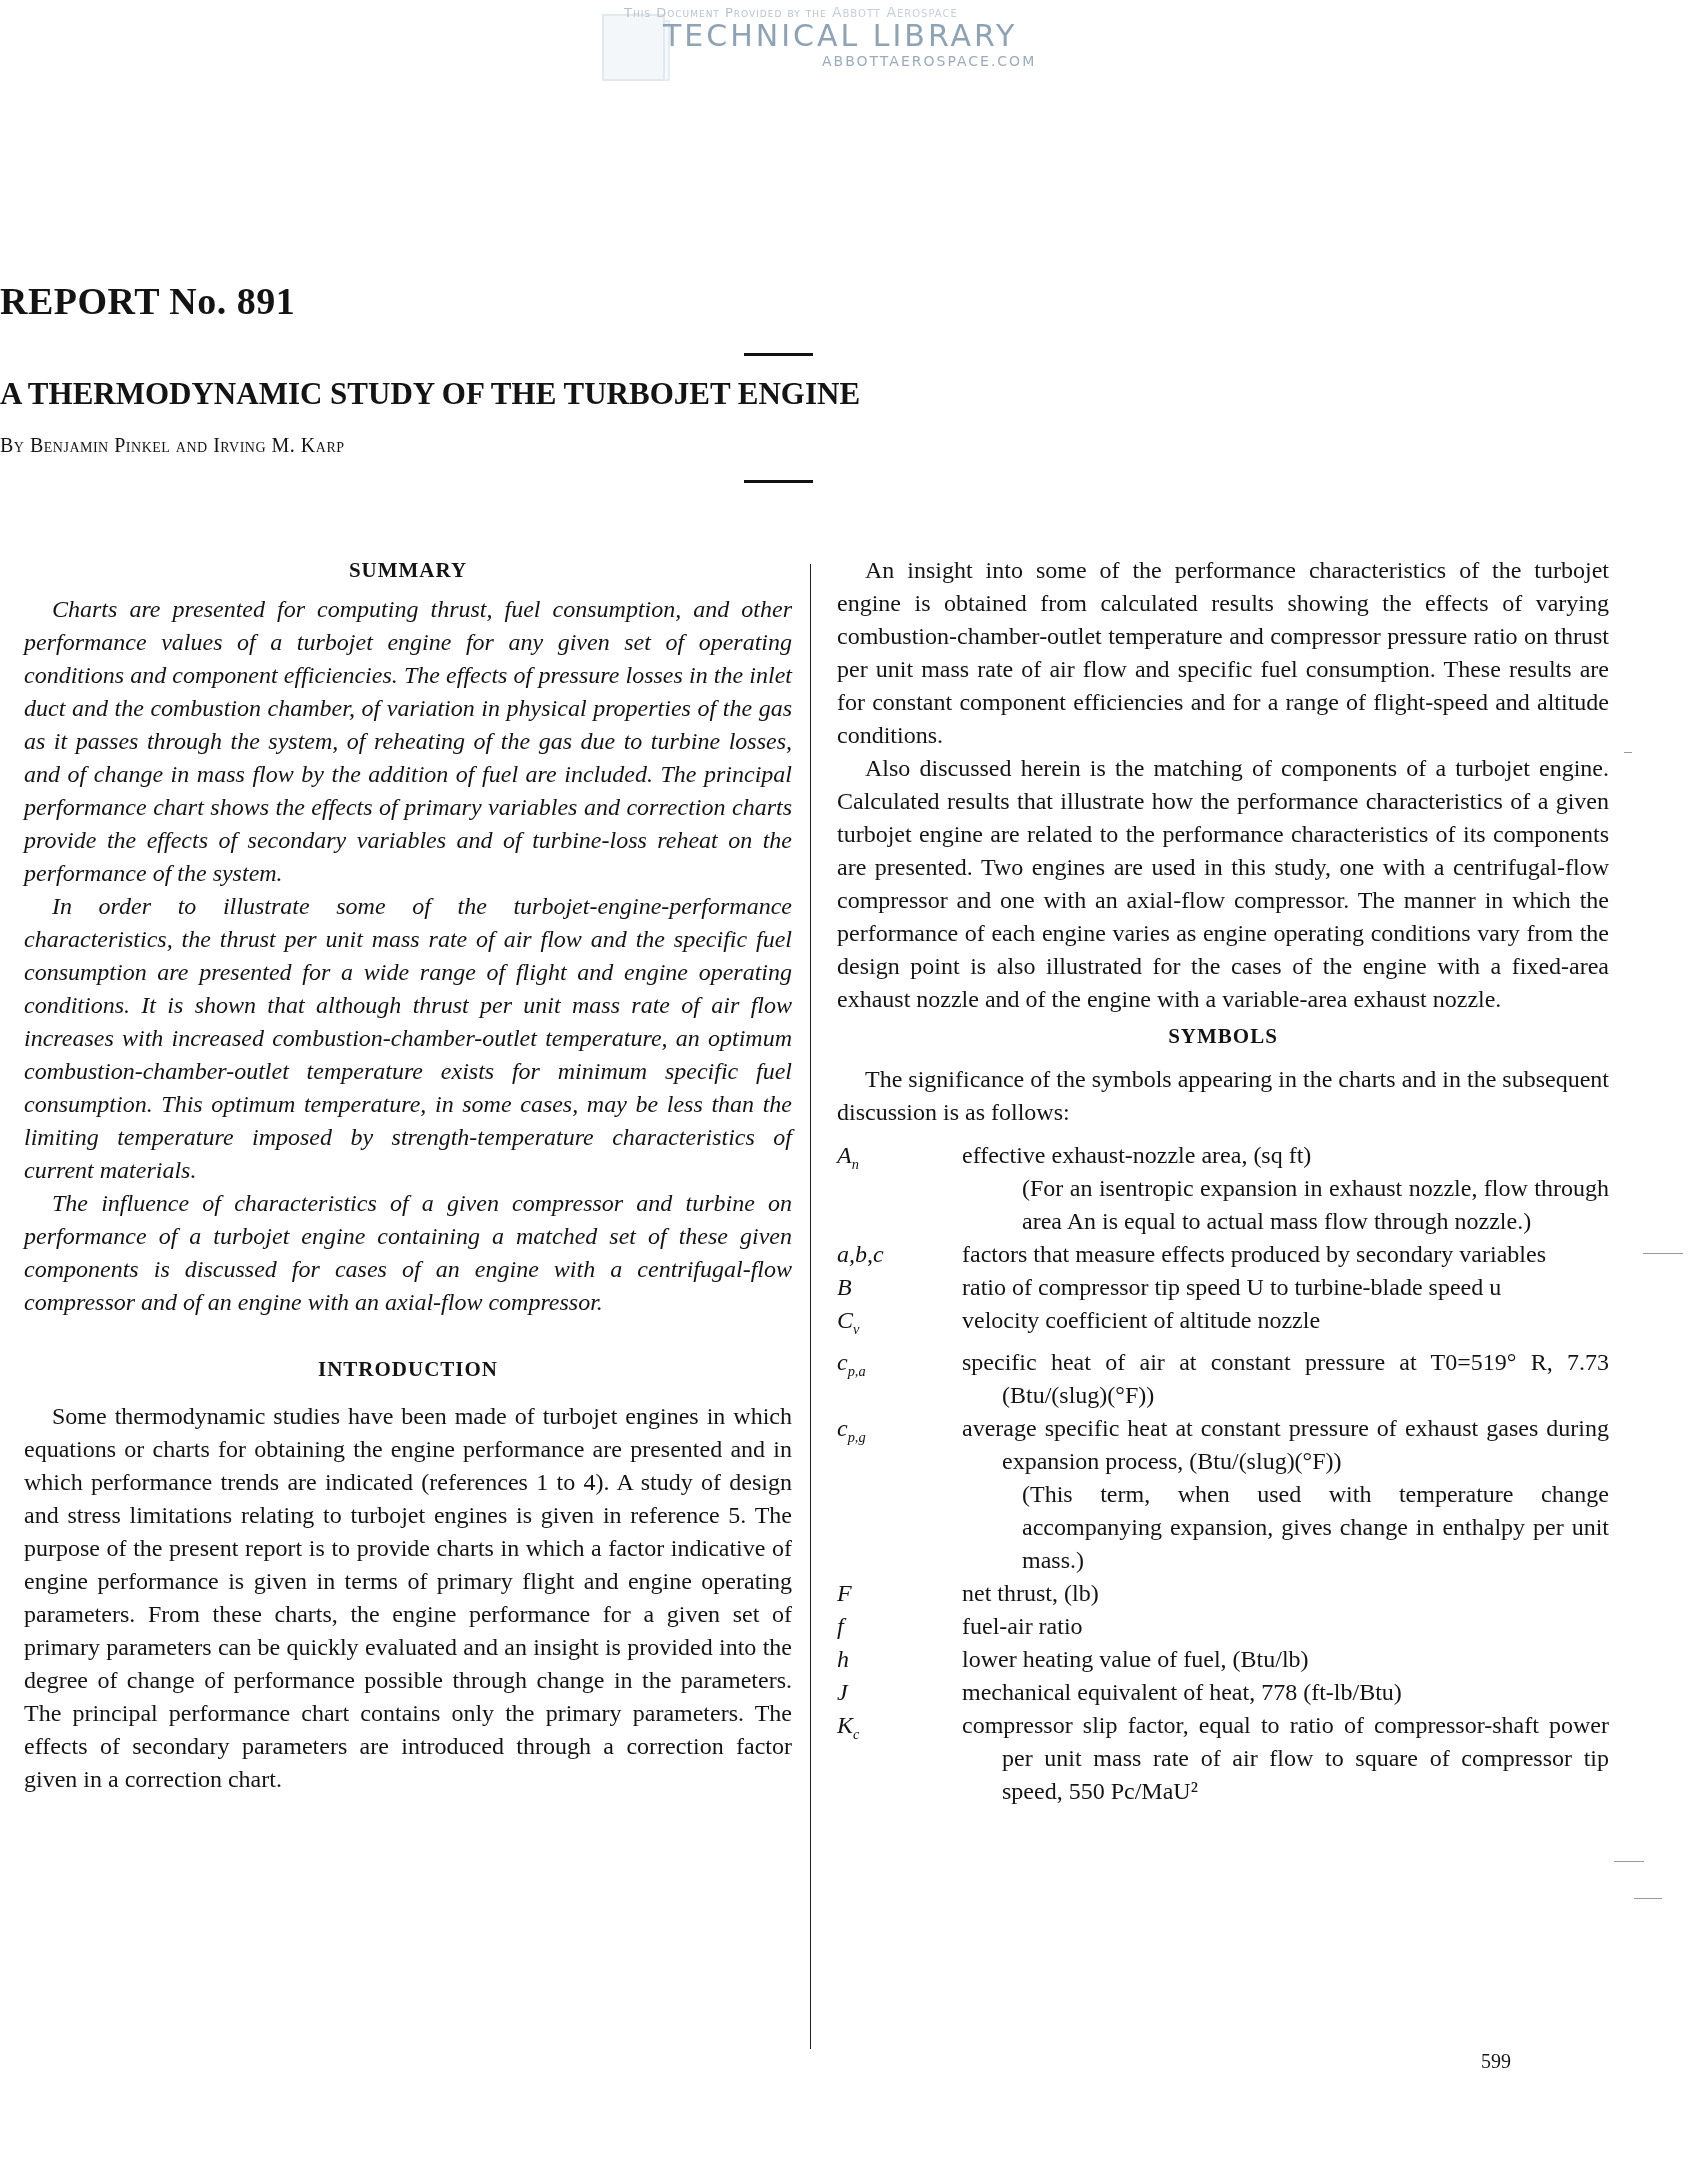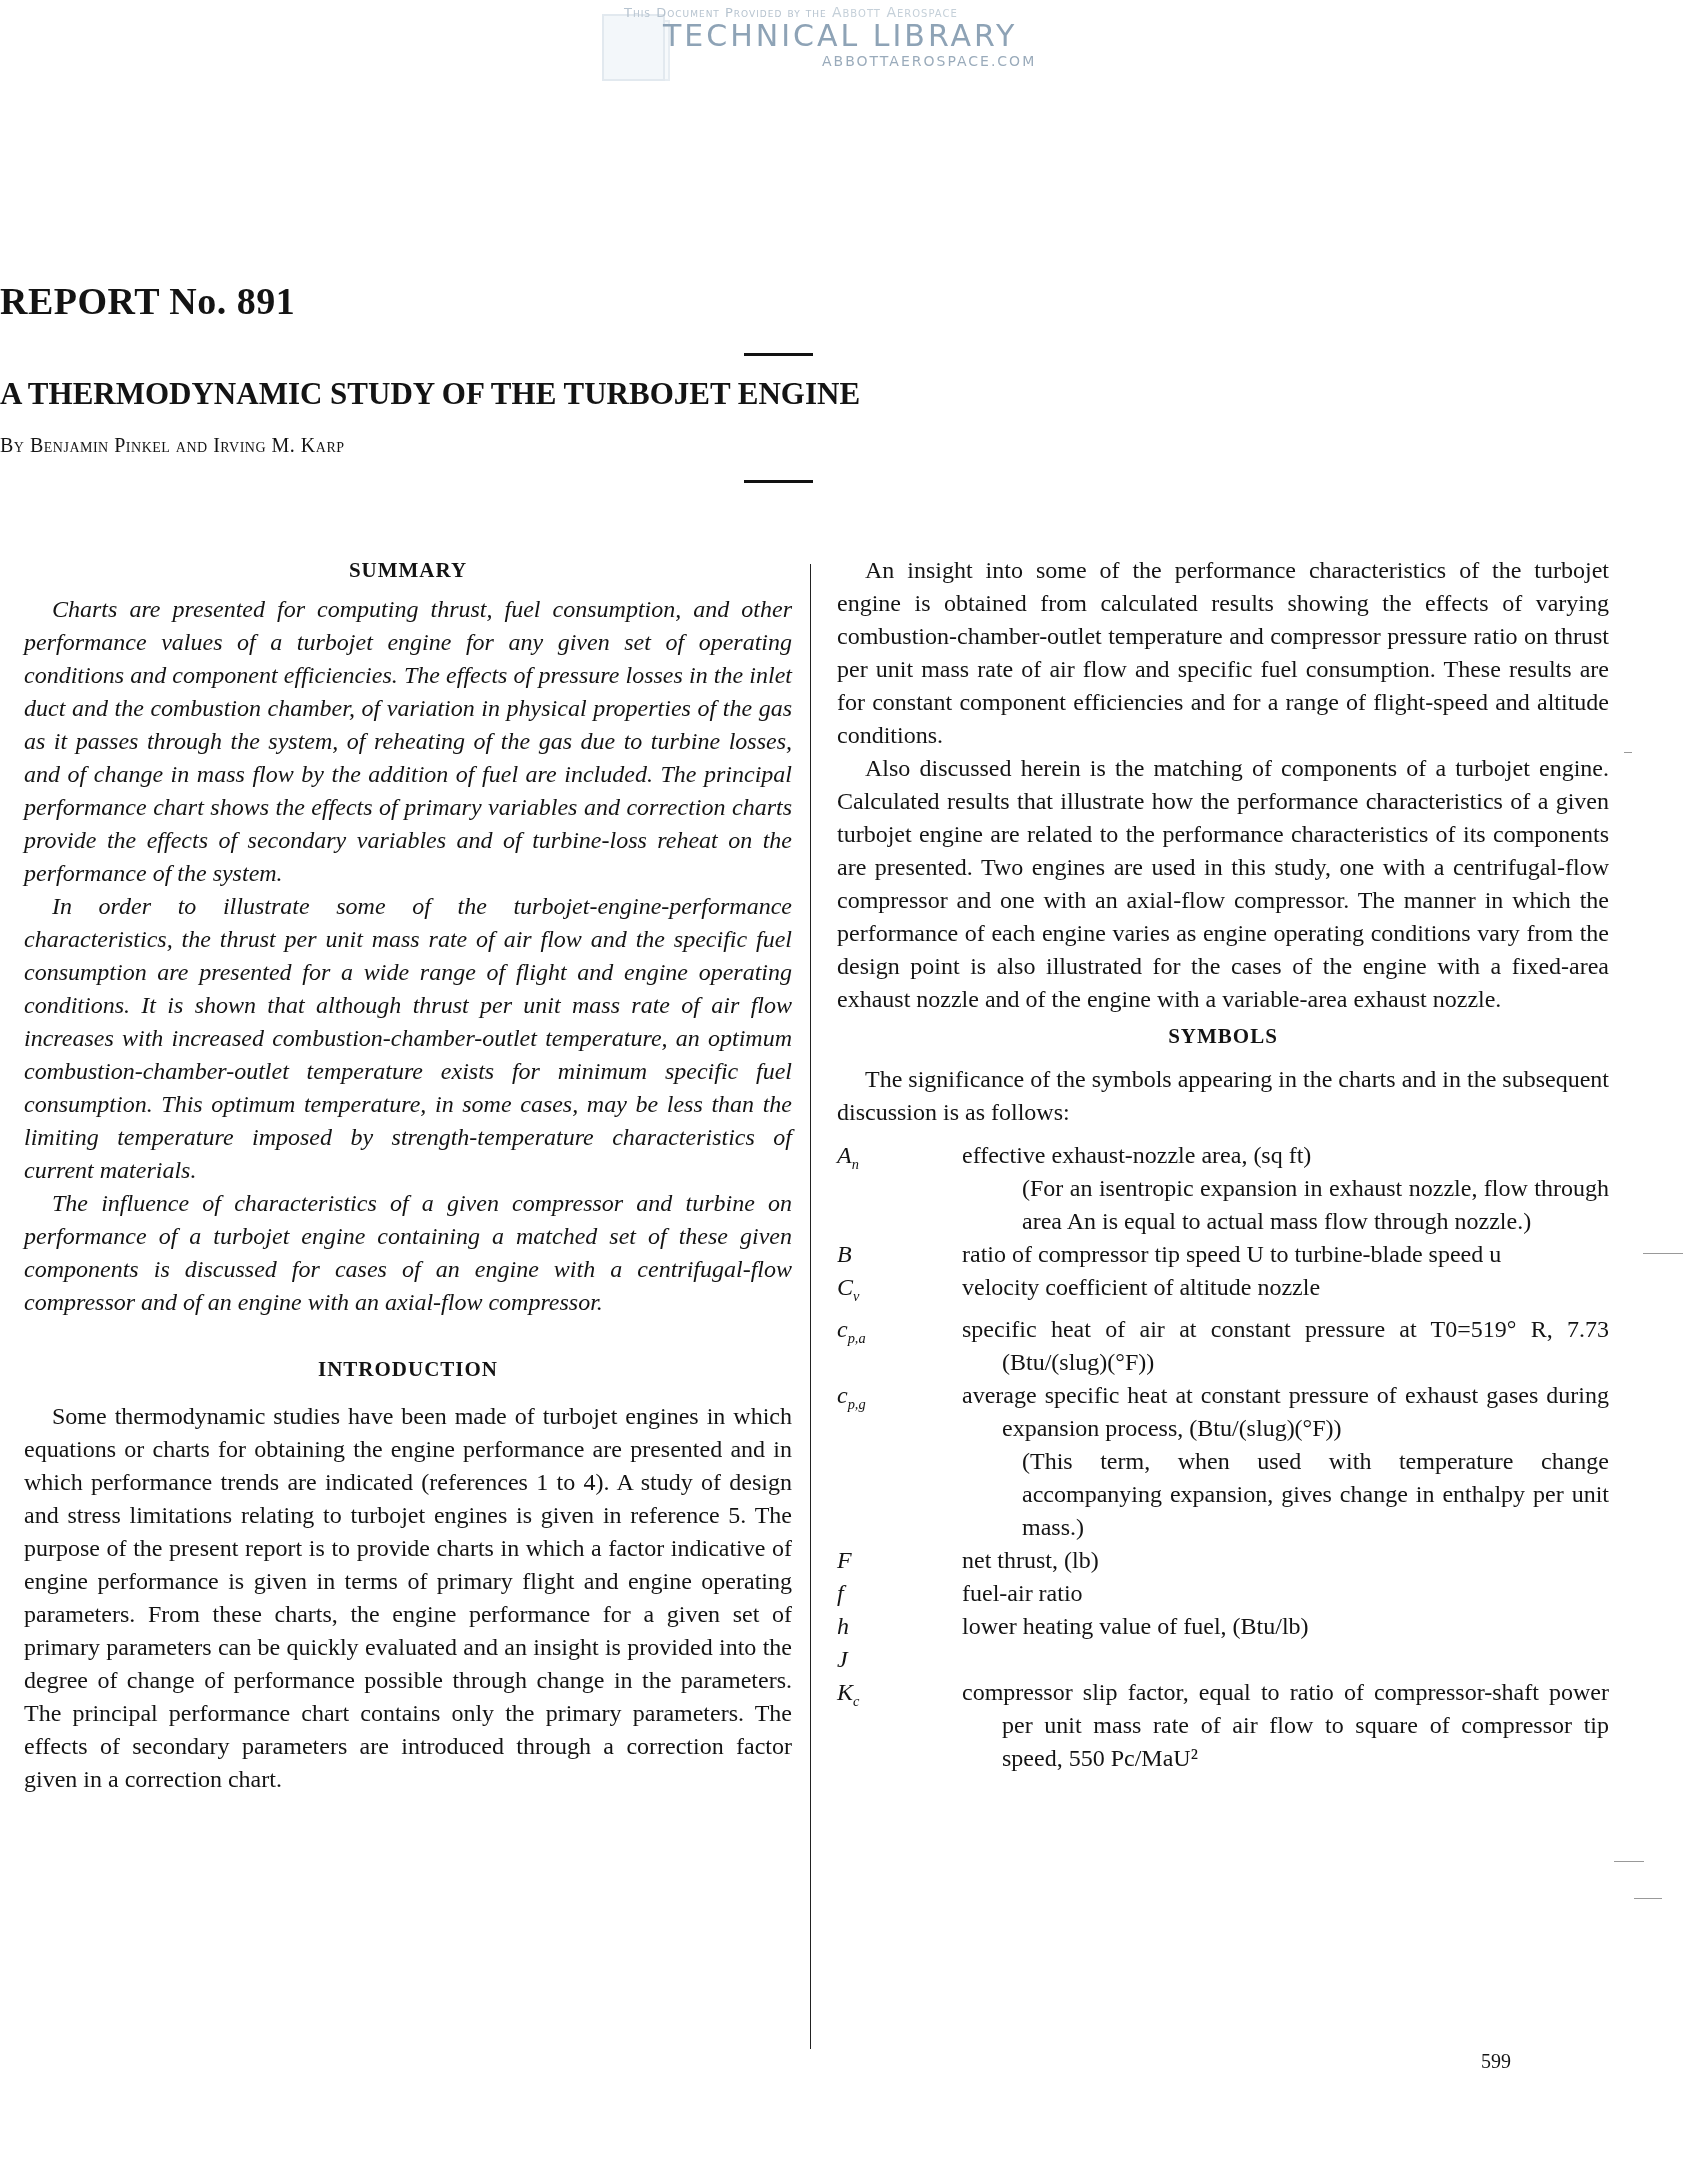--- a/index.html
+++ b/index.html
@@ -91,20 +91,24 @@
 
   <div class="sym-list">
     <div class="sym-row">
       <span class="sym-key">A<sub style="font-size:60%">n</sub></span>
       <span class="sym-desc">
         <span>effective exhaust-nozzle area, (sq ft)</span>
         <span class="note" style="padding-left:20px;text-indent:0">(For an isentropic expansion in exhaust nozzle, flow through area An is equal to actual mass flow through nozzle.)</span>
       </span>
     </div>
     <div class="sym-row">
+      <span class="sym-key">a,b,c</span>
+      <span class="sym-desc">factors that measure effects produced by secondary variables</span>
+    </div>
+    <div class="sym-row">
       <span class="sym-key">B</span>
       <span class="sym-desc">ratio of compressor tip speed U to turbine-blade speed u</span>
     </div>
     <div class="sym-row">
       <span class="sym-key">C<sub style="font-size:60%">v</sub></span>
       <span class="sym-desc">velocity coefficient of altitude nozzle</span>
     </div>
     <div class="sym-row">
       <span class="sym-key">c<sub style="font-size:60%">p,a</sub></span>
       <span class="sym-desc">specific heat of air at constant pressure at T0=519° R, 7.73 (Btu/(slug)(°F))</span>
@@ -123,20 +127,21 @@
     <div class="sym-row">
       <span class="sym-key">f</span>
       <span class="sym-desc">fuel-air ratio</span>
     </div>
     <div class="sym-row">
       <span class="sym-key">h</span>
       <span class="sym-desc">lower heating value of fuel, (Btu/lb)</span>
     </div>
     <div class="sym-row">
       <span class="sym-key">J</span>
+      <span class="sym-desc">mechanical equivalent of heat, 778 (ft-lb/Btu)</span>
     </div>
     <div class="sym-row">
       <span class="sym-key">K<sub style="font-size:60%">c</sub></span>
       <span class="sym-desc">compressor slip factor, equal to ratio of compressor-shaft power per unit mass rate of air flow to square of compressor tip speed, 550 Pc/MaU²</span>
     </div>
   </div>
 </div>
 
 <div class="page-num">599</div>
 

